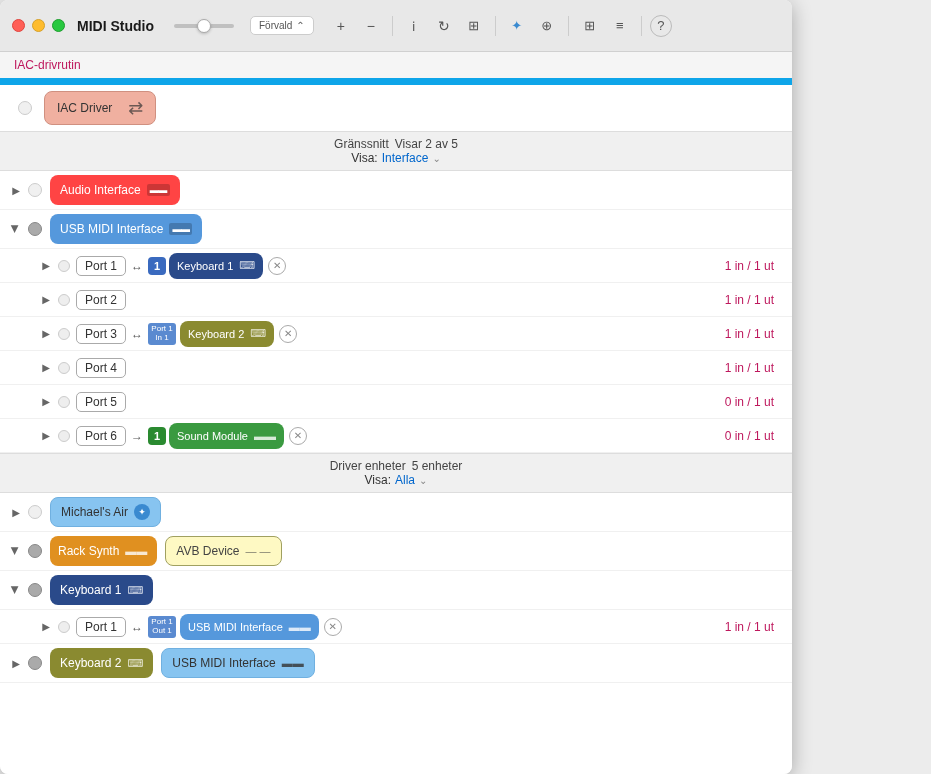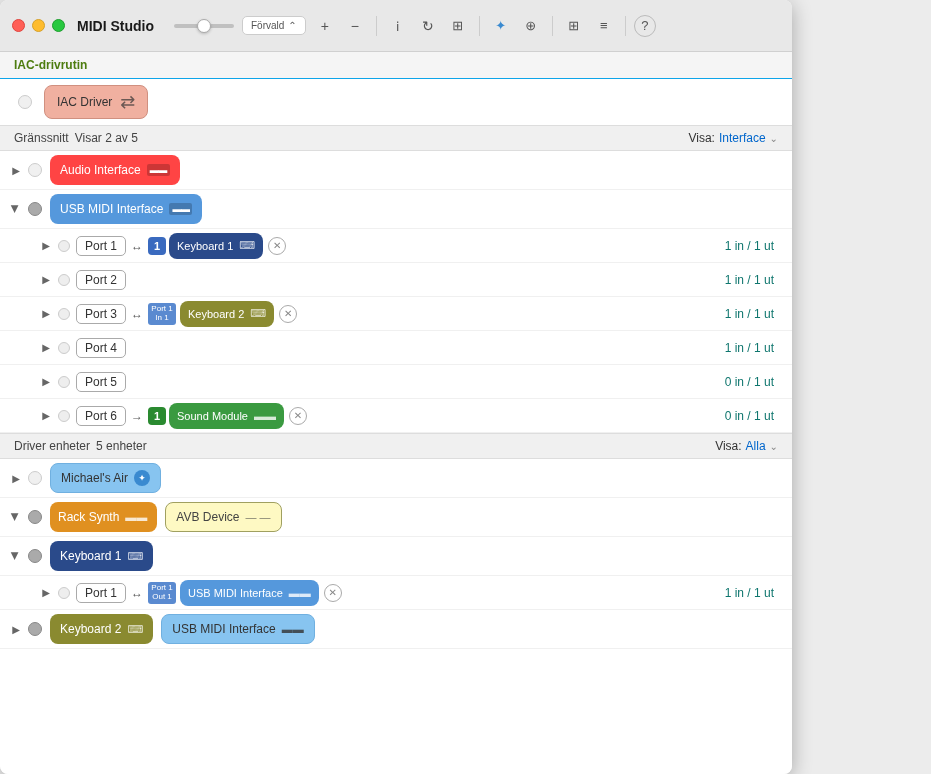--- a/index.html
+++ b/index.html
@@ -48,20 +48,21 @@
     .tl-maximize { background: #28c840; border: 1px solid #1e9e2e; }
     .titlebar-title {
       font-size: 14px;
       font-weight: 600;
       color: #1a1a1a;
       margin-right: 20px;
     }
     .titlebar-controls {
       display: flex;
       align-items: center;
+      gap: 8px;
       flex: 1;
     }
     .slider-area {
       display: flex;
       align-items: center;
       gap: 6px;
       margin-right: 8px;
     }
     .slider-track {
       width: 60px;
@@ -111,34 +112,35 @@
     .content {
       flex: 1;
       overflow-y: auto;
       background: white;
     }
     
     
     .section-header {
       padding: 6px 14px;
       font-size: 12px;
-      color: #4d7c0f;
-      font-weight: 700;
+      color: #be185d;
+      font-weight: 400;
       background: #f5f5f5;
-      border-bottom: 1px solid #0ea5e9;
+      border-bottom: 7px solid #0ea5e9;
     }
     .section-subheader {
       display: flex;
       align-items: center;
       justify-content: space-between;
       padding: 5px 14px;
       background: #f0f0f0;
       border-bottom: 1px solid #ddd;
       font-size: 12px;
       color: #444;
+      flex-direction: column;
     }
     .section-subheader-left {
       display: flex;
       align-items: center;
       gap: 6px;
     }
     .show-selector {
       display: flex;
       align-items: center;
       gap: 4px;
@@ -264,21 +266,21 @@
       cursor: pointer;
       font-size: 10px;
       color: #888;
       margin-left: 5px;
       background: white;
       flex-shrink: 0;
     }
     .port-stat {
       margin-left: auto;
       font-size: 12px;
-      color: #0f766e;
+      color: #be185d;
       padding-right: 10px;
     }
     .port-expand {
       width: 16px;
       height: 16px;
       display: flex;
       align-items: center;
       justify-content: center;
       cursor: pointer;
       font-size: 10px;
@@ -297,21 +299,21 @@
     
     
     .iac-row {
       display: flex;
       align-items: center;
       padding: 6px 14px;
     }
     .iac-chip {
       display: flex;
       align-items: center;
-      gap: 8px;
+      gap: 16px;
       background: #f0b0a0;
       border: 1px solid #d09080;
       border-radius: 8px;
       padding: 5px 12px;
       font-size: 12px;
       font-weight: 500;
       color: #333;
     }
     
     

